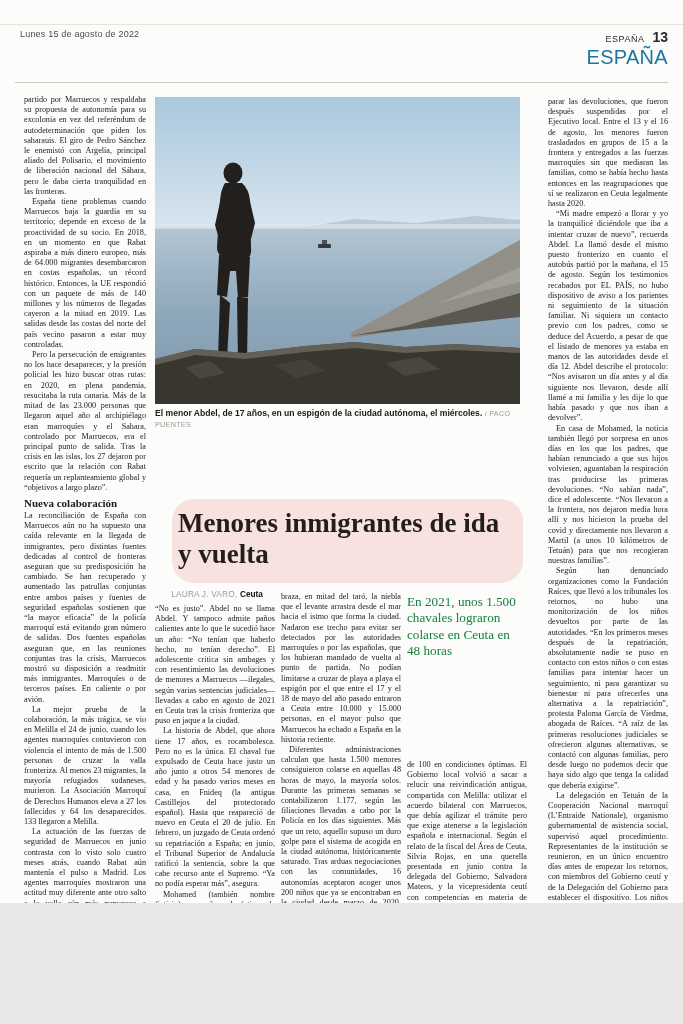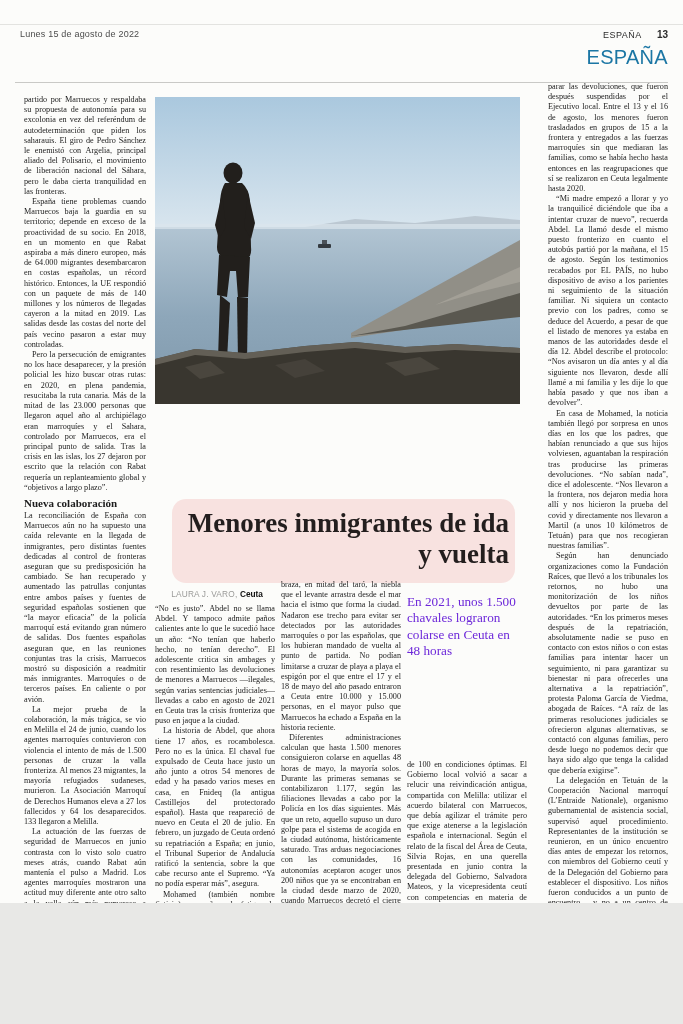--- a/index.html
+++ b/index.html
@@ -5,56 +5,56 @@
   html,body{margin:0;padding:0;background:#e8e8e6;}
   .page{position:relative;width:683px;height:903px;margin:0 auto;background:#fcfcfa;
         font-family:"Liberation Serif",serif;color:#1c1c1c;overflow:hidden;}
   
   .hairline-top{position:absolute;left:0;top:24px;width:683px;height:1px;background:#e3e3e0;}
   .folio-row{position:absolute;left:20px;right:15px;top:29px;height:14px;
              font-family:"Liberation Sans",sans-serif;font-size:9px;color:#4c4c4c;}
   .folio-date{float:left;letter-spacing:.2px;}
   .folio-right{float:right;color:#2b2b2b;}
   .folio-right .masthead{letter-spacing:.5px;}
-  .folio-right .pagenum{font-weight:bold;margin-left:15px;font-size:10px;}
+  .folio-right .pagenum{font-weight:bold;margin-left:8px;font-size:14px;}
   .section-row{position:absolute;right:15px;top:46px;
                font-family:"Liberation Sans",sans-serif;font-weight:normal;
                font-size:20px;letter-spacing:.3px;color:#1b76a4;}
   .header-rule{position:absolute;left:15px;right:15px;top:82px;height:1px;background:#c9c9c6;}
   
   .col{position:absolute;font-size:8.2px;line-height:10.2px;text-align:justify;overflow:hidden;}
   .col p{margin:0;text-indent:8px;}
   .col p.cont{text-indent:0;}
   .col h3{margin:5px 0 2px 0;font-size:11px;line-height:11px;font-weight:bold;text-indent:0;}
   #col1{left:24px;top:95px;width:122px;height:902px;}
   #col2{left:155px;top:604px;width:120px;height:392px;}
-  #col3{left:281px;top:580px;width:120px;height:404px;}
+  #col3{left:281px;top:592px;width:120px;height:404px;}
   #col4{left:407px;top:760px;width:120px;height:242px;}
-  #col5{left:548px;top:82px;width:120px;height:898px;}
+  #col5{left:548px;top:97px;width:120px;height:898px;}
   
   .photo{position:absolute;left:155px;top:97px;width:365px;height:307px;background:#9db3c4;}
   .photo svg{display:block;}
   .caption{position:absolute;left:155px;top:408px;width:365px;
            font-family:"Liberation Sans",sans-serif;font-size:8.6px;line-height:10px;
            font-weight:bold;color:#1a1a1a;}
   .caption .credit{font-weight:normal;font-size:7.2px;color:#9a9a98;letter-spacing:.3px;}
   
   .deck{position:absolute;left:168px;top:427px;width:348px;text-align:center;
         font-size:13.8px;line-height:15.8px;color:#141414;}
   .headline-box{position:absolute;left:172px;top:499px;width:331px;
-                background:#f8e2e0;border-radius:14px;padding:9px 6px 13px 6px;
-                text-align:right;}
+                background:#f8e2e0;border-radius:22px;padding:9px 14px 13px 6px;
+                text-align:left;}
   .headline{font-size:27px;line-height:31px;font-weight:bold;color:#231e1e;margin:0;}
   
   .byline{position:absolute;left:143px;top:589px;width:120px;text-align:right;
           font-family:"Liberation Sans",sans-serif;font-size:8.3px;}
   .byline .author{color:#9a9a98;letter-spacing:.2px;}
   .byline .place{color:#111;font-weight:bold;}
   .pullquotes{position:absolute;left:407px;top:594px;width:118px;}
-  .pullquote{font-size:13.2px;line-height:16.4px;color:#6d28d9;margin:0 0 13px 0;}
+  .pullquote{font-size:13.2px;line-height:16.4px;color:#15803d;margin:0 0 13px 0;}
   .footer-cont{position:absolute;left:500px;top:999px;width:168px;text-align:right;
                font-family:"Liberation Sans",sans-serif;font-size:6.8px;letter-spacing:.2px;}
   .footer-cont .pre{color:#9a9a98;}
   .footer-cont a{color:#2a76a8;font-weight:bold;text-decoration:underline;cursor:pointer;}
 </style>
 </head>
 <body>
 
 <div class="page">
 
@@ -114,20 +114,21 @@
       <g>
         <polygon points="0,262 40,252 90,256 150,249 200,245 250,250 300,247 365,251 365,307 0,307" fill="#39362f"></polygon>
         <polygon points="0,262 40,252 90,256 150,249 200,245 250,250 300,247 365,251 365,256 300,253 250,256 200,251 150,255 90,262 40,258 0,268" fill="#6e6a60" opacity="0.8"></polygon>
         <polygon points="30,270 55,264 70,276 45,282" fill="#4a463e"></polygon>
         <polygon points="120,268 150,262 170,274 140,281" fill="#45413a"></polygon>
         <polygon points="230,266 265,260 285,272 250,279" fill="#4a463e"></polygon>
       </g>
     </svg>
   </div>
 
+  <div class="caption"><span>El menor Abdel, de 17 años, en un espigón de la ciudad autónoma, el miércoles. </span><span class="credit">/ PACO PUENTES</span></div>
 
 
   <div class="headline-box">
     <h1 class="headline">Menores inmigrantes de ida y vuelta</h1>
   </div>
 
   <div class="byline"><span class="author">LAURA J. VARO, </span><span class="place">Ceuta</span></div>
 
   <div class="col" id="col2">
     <p class="cont">“No es justo”. Abdel no se llama Abdel. Y tampoco admite paños calientes ante lo que le sucedió hace un año: “No tenían que haberlo hecho, no tenían derecho”. El adolescente critica sin ambages y con resentimiento las devoluciones de menores a Marruecos —ilegales, según varias sentencias judiciales— llevadas a cabo en agosto de 2021 en Ceuta tras la crisis fronteriza que puso en jaque a la ciudad.</p>

